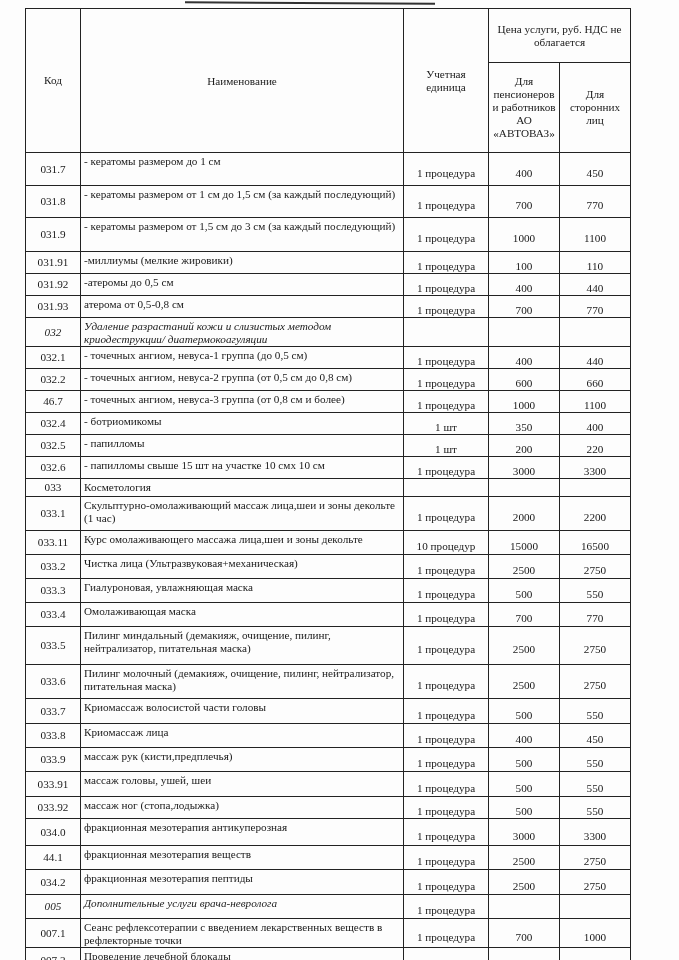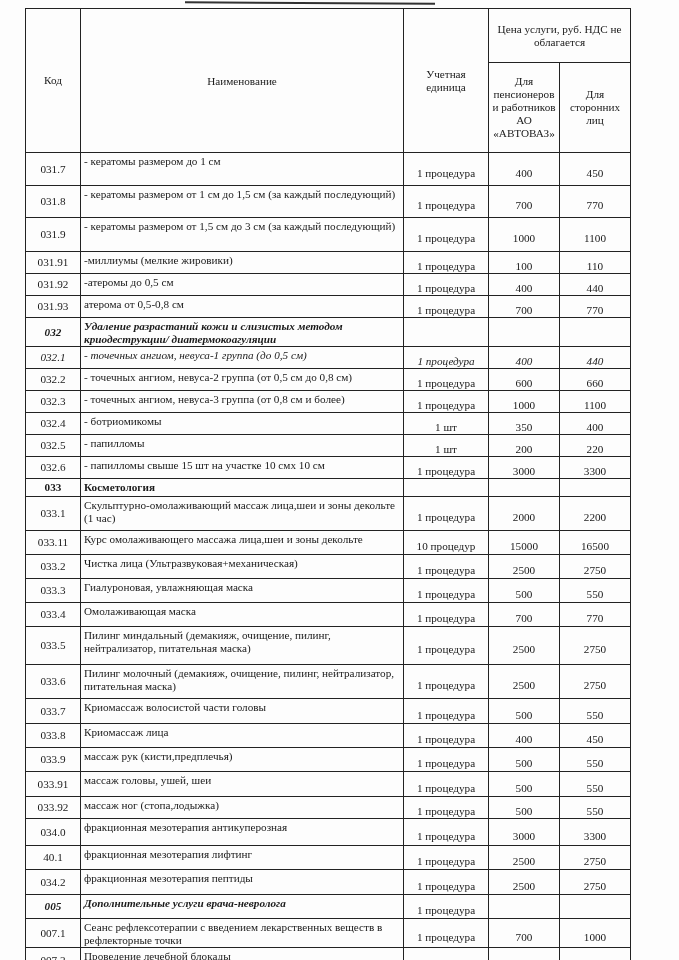--- a/index.html
+++ b/index.html
@@ -14,21 +14,21 @@
   }
   table.price td, table.price th {
     border:1px solid #222; padding:0 3px; vertical-align:middle; font-weight:normal; line-height:13px;
   }
   th { text-align:center; }
   .c-code { width:48px; text-align:center; }
   .c-name { width:316px; text-align:left; vertical-align:top !important; padding-top:2px !important; }
   .c-unit { width:78px; text-align:center; }
   .c-p1 { width:75px; text-align:center; }
   .c-p2 { width:54px; text-align:center; }
-  .section .c-name, .section .c-code { font-weight:bold;margin-top:8px; }
+  .section .c-name, .section .c-code { font-weight:normal;margin-top:8px; }
   .italic .c-name, .italic .c-code { font-style:italic; }
   .unit-low { padding-top:8px !important; }
 </style>
 </head>
 <body>
 
 <div class="top-rule"></div>
 
 <table class="price">
   <thead>
@@ -86,36 +86,36 @@
         <td class="c-p1 unit-low">700</td>
         <td class="c-p2 unit-low">770</td>
       </tr>
       <tr class="section italic" style="height: 28px;">
         <td class="c-code">032</td>
         <td class="c-name">Удаление разрастаний кожи и слизистых методом криодеструкции/ диатермокоагуляции</td>
         <td class="c-unit unit-low"></td>
         <td class="c-p1 unit-low"></td>
         <td class="c-p2 unit-low"></td>
       </tr>
-      <tr style="height: 19px; font-style: italic;">
+      <tr style="height: 19px;">
         <td class="c-code">032.1</td>
         <td class="c-name">- точечных ангиом, невуса-1 группа (до 0,5 см)</td>
         <td class="c-unit unit-low">1 процедура</td>
         <td class="c-p1 unit-low">400</td>
         <td class="c-p2 unit-low">440</td>
       </tr>
       <tr style="height: 19px;">
         <td class="c-code">032.2</td>
         <td class="c-name">- точечных ангиом, невуса-2 группа (от 0,5 см до 0,8 см)</td>
         <td class="c-unit unit-low">1 процедура</td>
         <td class="c-p1 unit-low">600</td>
         <td class="c-p2 unit-low">660</td>
       </tr>
       <tr style="height: 19px;">
-        <td class="c-code">032.3</td>
+        <td class="c-code">46.7</td>
         <td class="c-name">- точечных ангиом, невуса-3 группа (от 0,8 см и более)</td>
         <td class="c-unit unit-low">1 процедура</td>
         <td class="c-p1 unit-low">1000</td>
         <td class="c-p2 unit-low">1100</td>
       </tr>
       <tr style="height: 19px; margin-top: 12px;">
         <td class="c-code">032.4</td>
         <td class="c-name">- ботриомикомы</td>
         <td class="c-unit unit-low">1 шт</td>
         <td class="c-p1 unit-low">350</td>
@@ -227,22 +227,22 @@
         <td class="c-p2 unit-low">550</td>
       </tr>
       <tr style="height: 27px;">
         <td class="c-code">034.0</td>
         <td class="c-name">фракционная мезотерапия антикуперозная</td>
         <td class="c-unit unit-low">1 процедура</td>
         <td class="c-p1 unit-low">3000</td>
         <td class="c-p2 unit-low">3300</td>
       </tr>
       <tr style="height: 24px;">
-        <td class="c-code">40.1</td>
-        <td class="c-name">фракционная мезотерапия лифтинг</td>
+        <td class="c-code">44.1</td>
+        <td class="c-name">фракционная мезотерапия веществ</td>
         <td class="c-unit unit-low">1 процедура</td>
         <td class="c-p1 unit-low">2500</td>
         <td class="c-p2 unit-low">2750</td>
       </tr>
       <tr style="height: 25px; margin-top: 46px;">
         <td class="c-code">034.2</td>
         <td class="c-name">фракционная мезотерапия пептиды</td>
         <td class="c-unit unit-low">1 процедура</td>
         <td class="c-p1 unit-low">2500</td>
         <td class="c-p2 unit-low">2750</td>

